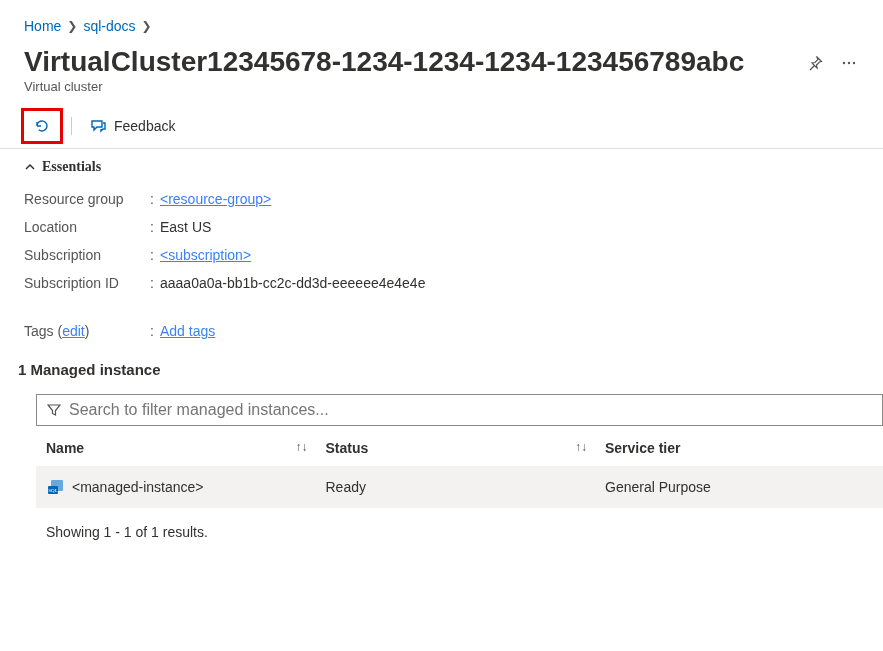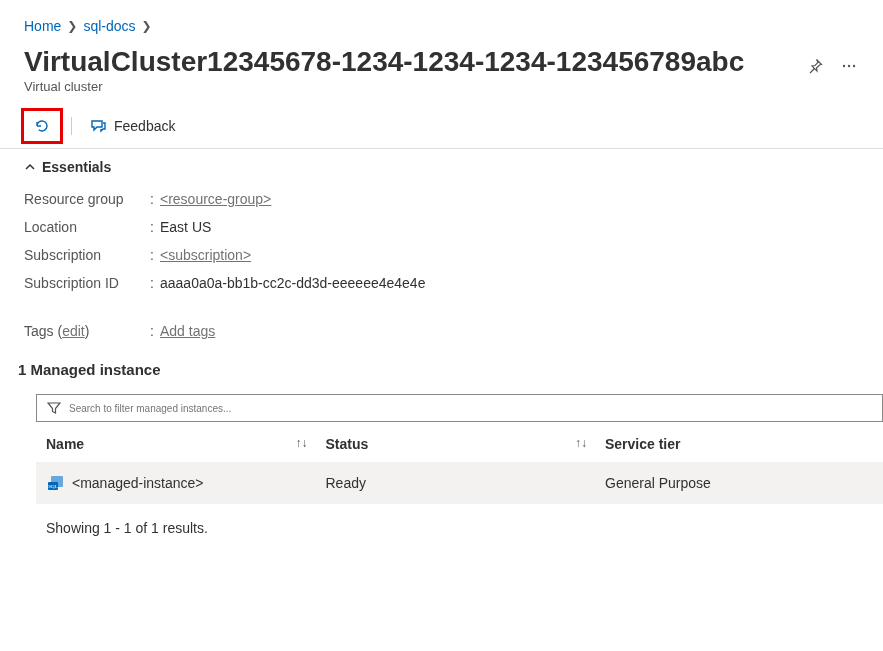--- a/index.html
+++ b/index.html
@@ -14,21 +14,21 @@
       display: flex;
       align-items: center;
       gap: 6px;
       padding: 18px 24px 6px;
       font-size: 14px;
     }
     .breadcrumb a { color: #0067b8; text-decoration: none; cursor: pointer; }
     .breadcrumb .sep { color: #555; font-size: 12px; }
     .header-row {
       display: flex;
-      align-items: flex-end;
+      align-items: center;
       padding: 4px 24px 0;
       gap: 24px;
     }
     .page-title {
       font-size: 28px;
       font-weight: 600;
       line-height: 1.25;
       flex: 1;
       word-break: break-all;
     }
@@ -64,36 +64,36 @@
     }
     .toolbar-btn svg { color: #0067b8; }
     .highlight-box {
       border: 3px solid #e60000;
       margin-left: -3px;
       left: 0;
     }
     .toolbar-sep { width: 1px; height: 18px; background: #ccc; margin: 0 4px; }
     .essentials-toggle {
       display: flex; align-items: center; gap: 6px;
-      padding: 10px 24px 4px; font-weight: 600; cursor: pointer;
+      padding: 10px 24px 4px; font-weight: 600; cursor: pointer; font-family: Liberation Serif, serif;
     }
     .essentials-grid { padding: 6px 24px 14px; }
     .ess-row { display: flex; align-items: baseline; padding: 6px 0; }
     .ess-label { width: 126px; color: #555; }
     .ess-colon { width: 10px; color: #555; }
     .ess-value { color: #323130; }
-    .link { color: #737373; text-decoration: underline; cursor: pointer; }
+    .link { color: #3b82f6; text-decoration: underline; cursor: pointer; }
     .section-title { padding: 2px 18px 16px; font-weight: 600; font-size: 15px; }
     .table-wrap { padding: 0 0 0 36px; }
     .search-bar {
       display: flex; align-items: center; gap: 8px;
       border: 1px solid #8a8886; padding: 6px 10px; margin-bottom: 4px;
     }
     .search-bar input {
-      border: none; outline: none; flex: 1; font-size: 10px;
+      border: none; outline: none; flex: 1; font-size: 16px;
       font-family: inherit; color: #323130; background: transparent;
     }
     table { width: 100%; border-collapse: collapse; }
     th {
       text-align: left; font-weight: 600; padding: 10px 8px 10px 10px;
       font-size: 14px;
     }
     th .sort { float: right; color: #555; font-size: 12px; }
     td { padding: 12px 10px; }
     tbody tr { background: #f3f2f1; }

